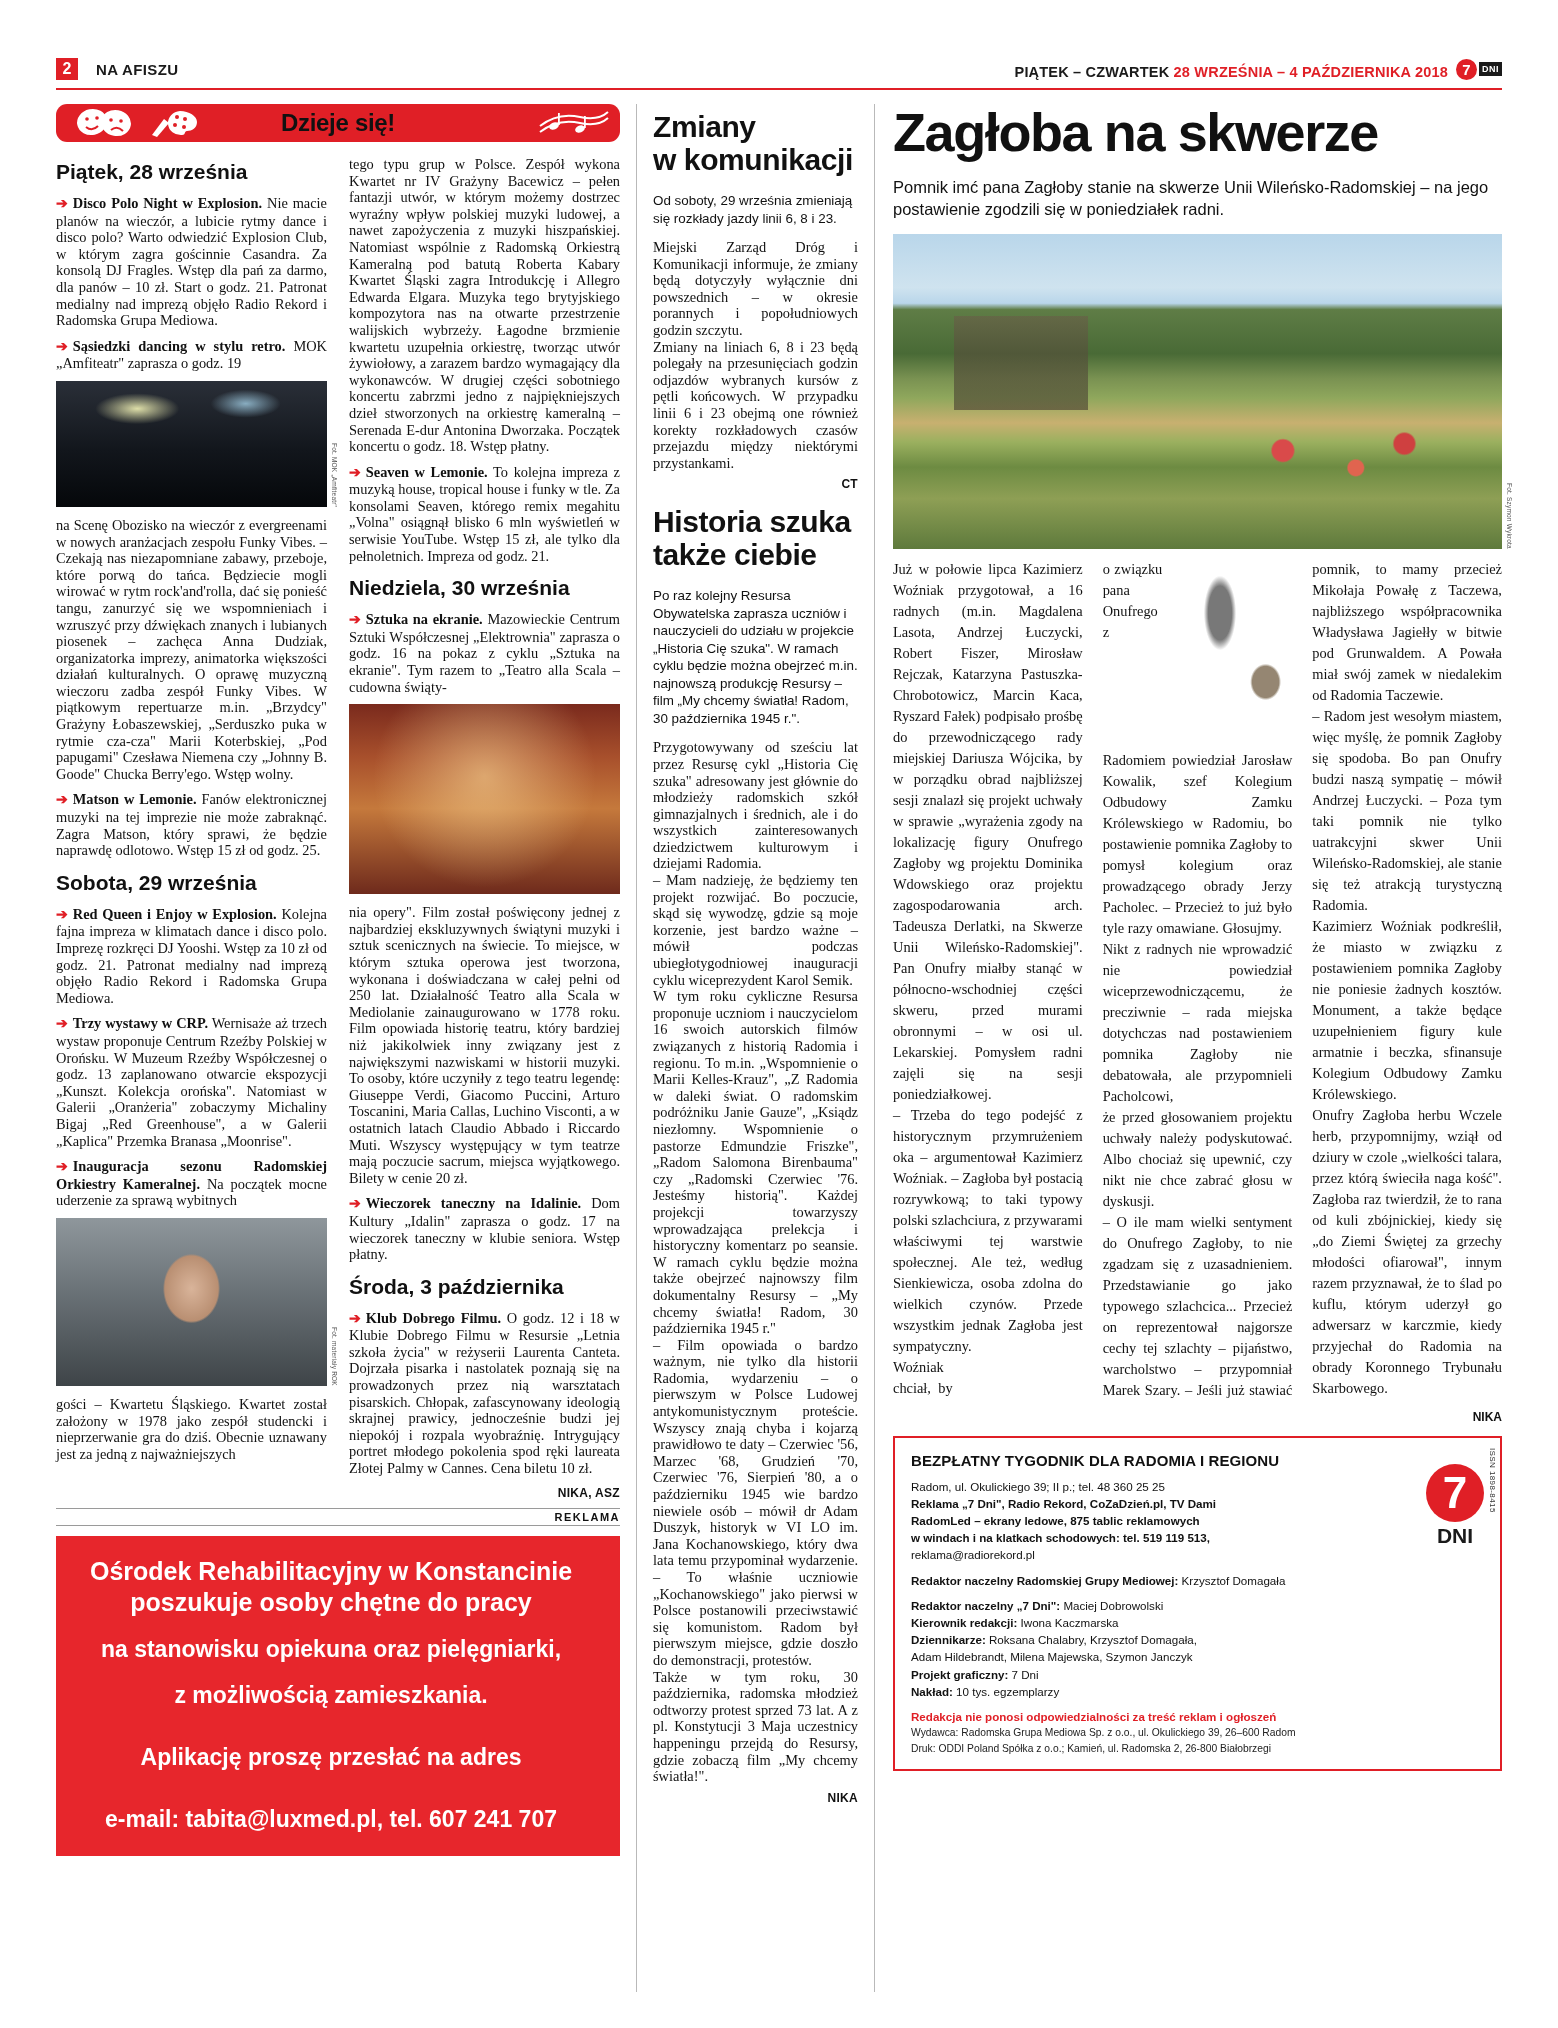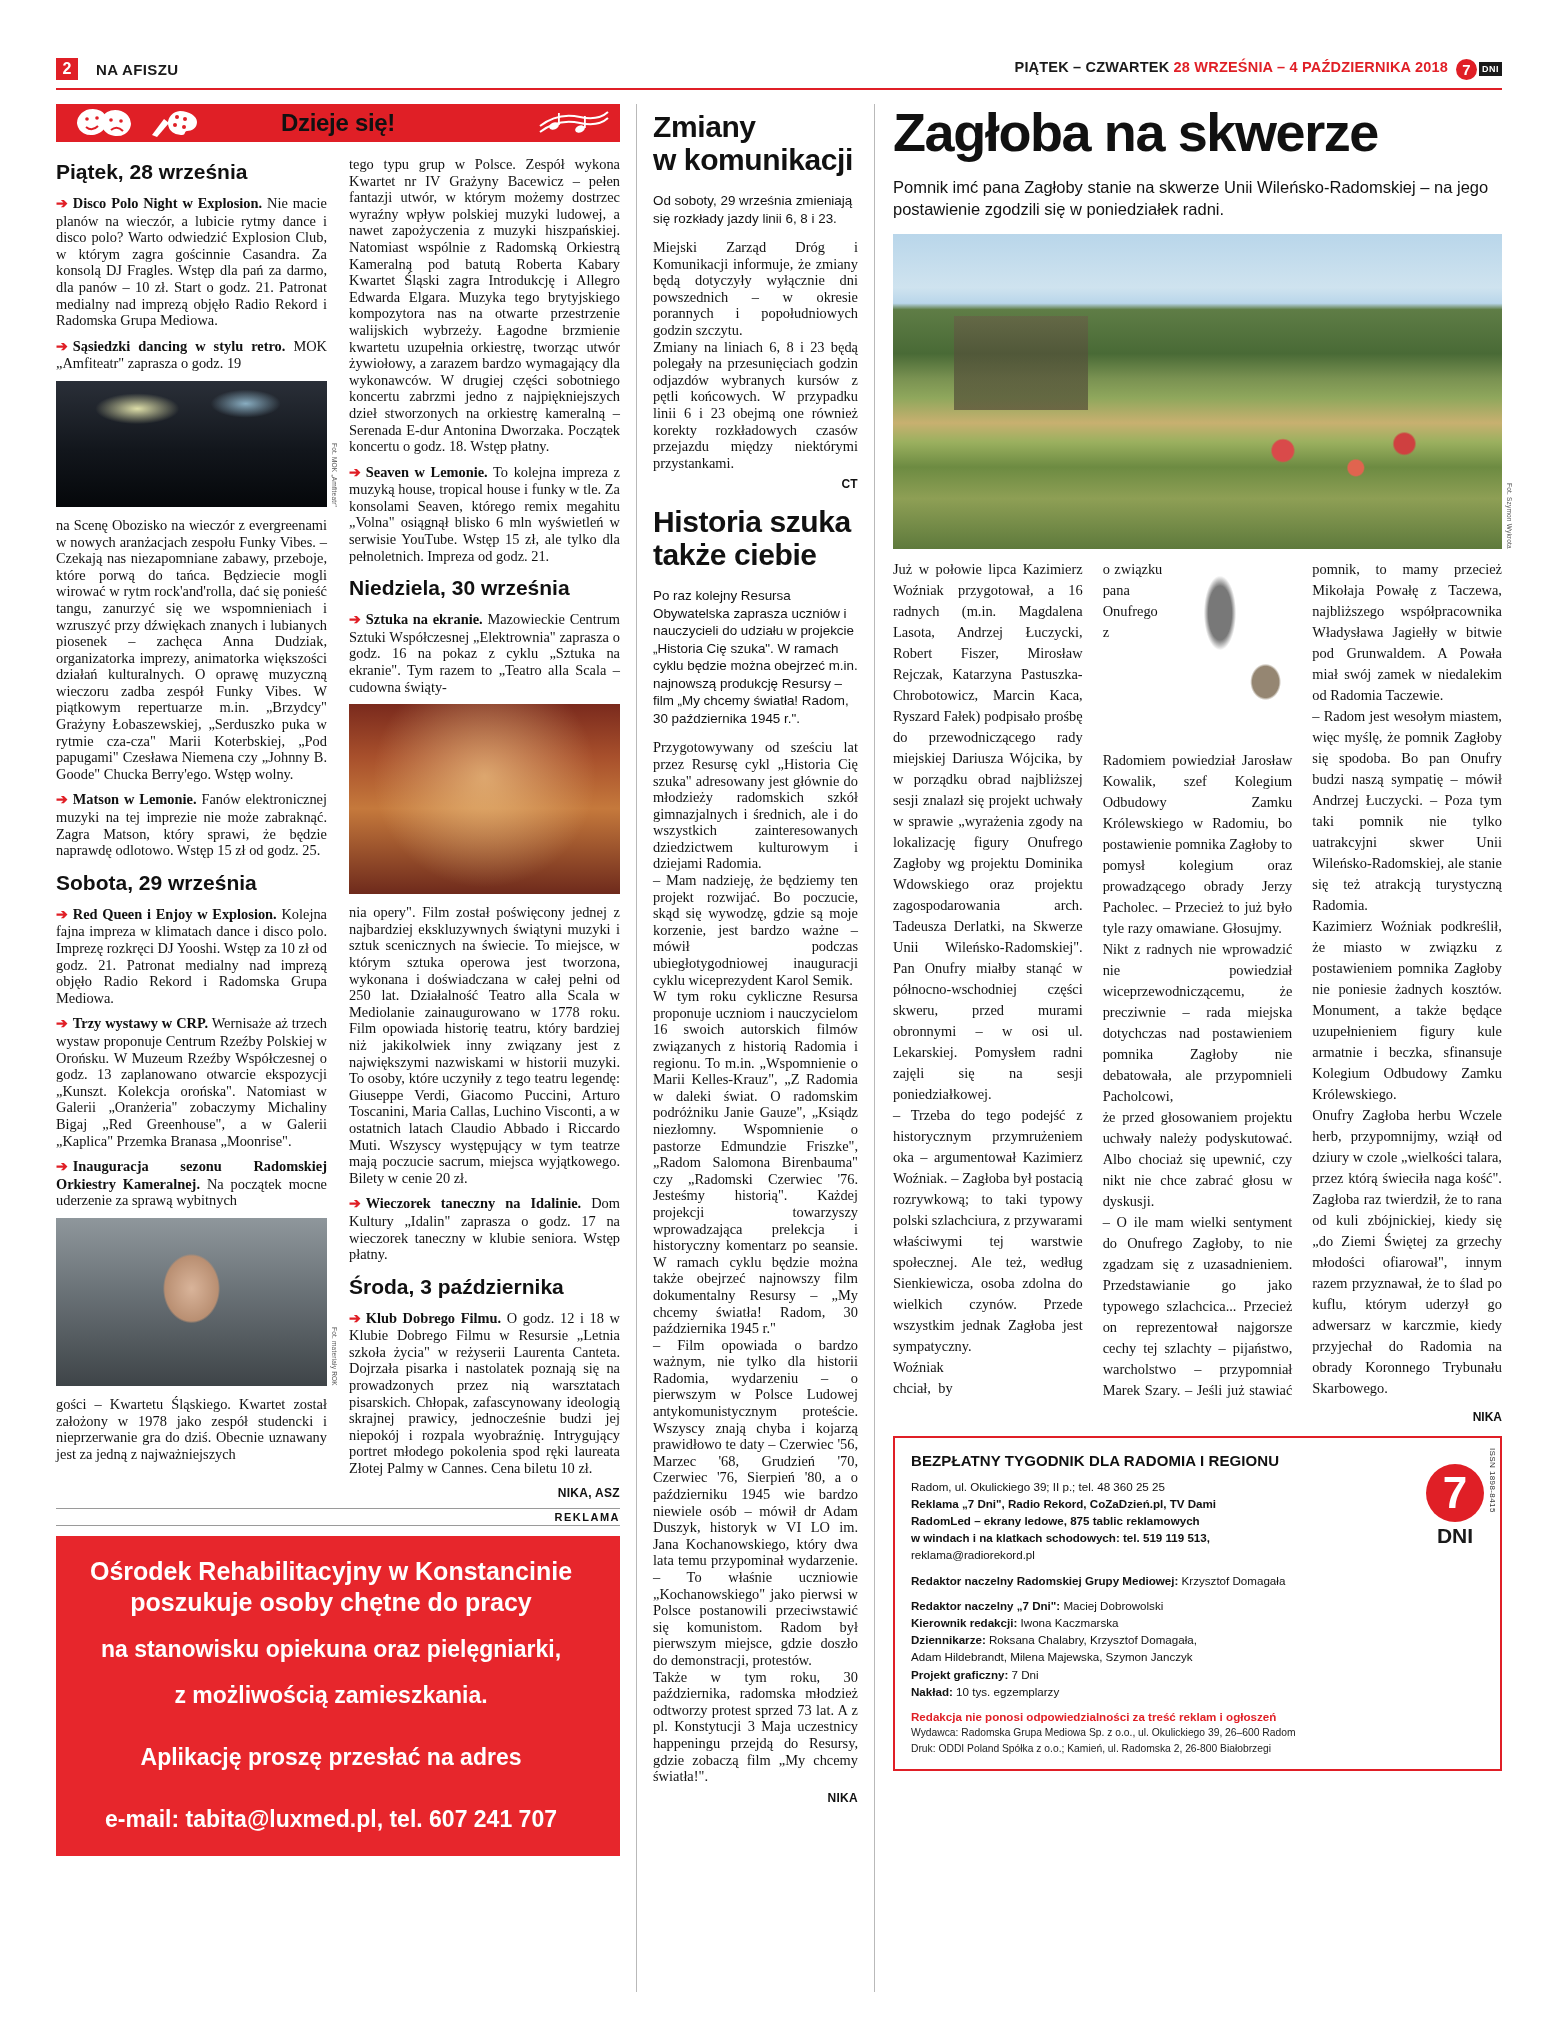--- a/index.html
+++ b/index.html
@@ -22,21 +22,21 @@
   .mh-left { display:flex; align-items:center; gap:18px; }
   .pagenum {
     background:#e01f26; color:#fff; font-family:"Liberation Sans", sans-serif;
     font-weight:bold; font-size:16px; width:22px; height:22px;
     display:flex; align-items:center; justify-content:center;
   }
   .section-name {
     font-family:"Liberation Sans", sans-serif; font-weight:bold;
     font-size:15px; letter-spacing:.4px; color:#1a1a1a;
   }
-  .mh-right { display:flex; align-items:flex-start; gap:8px; }
+  .mh-right { display:flex; align-items:flex-end; gap:8px; }
   .dateline {
     font-family:"Liberation Sans", sans-serif; font-weight:bold;
     font-size:14.5px; letter-spacing:.2px; color:#1a1a1a;
   }
   .dateline .red { color:#e01f26; }
   .logo7 { display:flex; align-items:center; gap:2px; }
   .logo7 .mark {
     width:21px; height:21px; border-radius:50%;
     background:#e01f26; color:#fff; font-family:"Liberation Sans", sans-serif;
     font-weight:bold; font-size:15px; line-height:21px; text-align:center;
@@ -56,20 +56,21 @@
   .colwrap { display:flex; gap:0; height:100%; }
   .colA { width:580px; padding-right:16px; }
   .colB { width:238px; padding:0 16px; border-left:1px solid #b9b9b9; }
   .colC { flex:1; padding-left:18px; border-left:1px solid #b9b9b9; }
 
   
   .banner {
     background:#e01f26; height:38px; position:relative;
     display:flex; align-items:center; justify-content:center;
     margin-bottom:14px;
+    border-radius:11px;
   }
   .banner .btitle {
     font-family:"Liberation Sans", sans-serif; font-weight:bold;
     font-size:24px; color:#111; letter-spacing:-.3px;
   }
   .banner .masks, .banner .palette, .banner .notes {
     position:absolute; color:#fff;
   }
   .banner .masks { left:18px; top:2px; }
   .banner .palette { left:94px; top:4px; }

